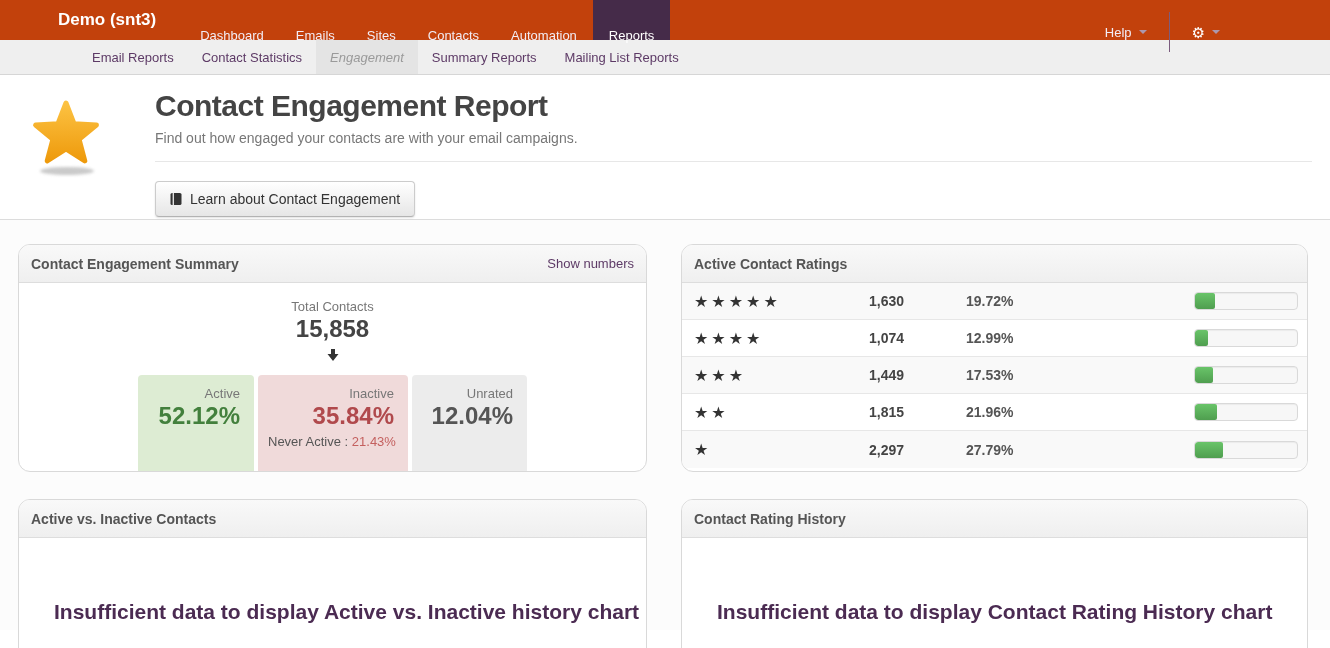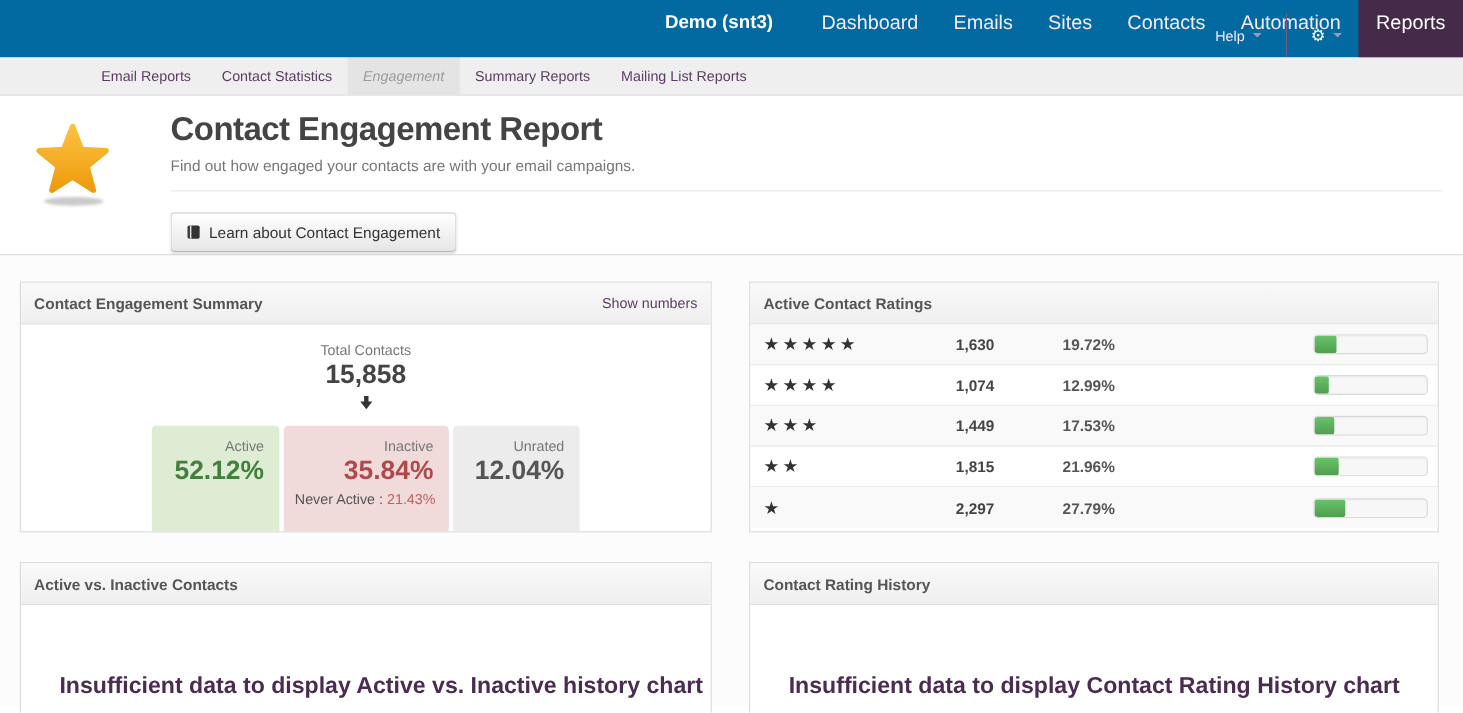--- a/index.html
+++ b/index.html
@@ -1,24 +1,24 @@
 <!DOCTYPE html>
 <html><head>
 <meta charset="utf-8">
 <style>
   * { margin:0; padding:0; box-sizing:border-box; }
   html,body { width:1330px; height:648px; }
   body { font-family:"Liberation Sans", sans-serif; background:#fff; }
   .screen { width:1330px; height:648px; overflow:hidden; background:#fff; }
 
   
-  .topnav { height:52px; background:#0369a1; display:flex; align-items:stretch; color:#fff; position:relative;justify-content:flex-end; }
+  .topnav { height:40px; background:#c2410c; display:flex; align-items:stretch; color:#fff; position:relative; }
   .brand { font-size:17px; font-weight:bold; color:#fff; padding:0 28px 0 58px; line-height:40px; cursor:pointer; white-space:nowrap; }
   .topnav-items { display:flex; align-items:stretch; }
-  .nav-item { line-height:40px; padding:0 16px; font-size:18px; color:#f3ecf4; cursor:pointer; white-space:nowrap; }
+  .nav-item { line-height:40px; padding:16px 16px; font-size:13px; color:#f3ecf4; cursor:pointer; white-space:nowrap; }
   .nav-item.active { background:#452b49; color:#fff; }
   .topnav-right { position:absolute; right:0; top:12px; height:40px; display:flex; align-items:stretch; }
   .tn-drop { display:flex; align-items:center; gap:7px; padding:0 22px; font-size:13px; color:#f3ecf4; cursor:pointer; }
   .caret { width:0; height:0; border-left:4px solid transparent; border-right:4px solid transparent; border-top:4px solid #ab97ae; display:inline-block; }
   .tn-divider { width:1px; background:#7b5c7f; height:40px; }
   .gear-glyph { font-size:15px; color:#fff; line-height:1; }
   .tn-pad-right { width:88px; }
 
   
   .subnav { height:35px; background:#efefef; border-bottom:1px solid #d6d6d6; display:flex; align-items:stretch; padding-left:78px; }
@@ -35,21 +35,21 @@
   .learn-btn { display:inline-flex; align-items:center; gap:8px; font-family:"Liberation Sans",sans-serif;
     font-size:14px; color:#333; padding:0 14px; height:36px; border:1px solid #ccc; border-bottom-color:#b3b3b3;
     border-radius:4px; background:linear-gradient(#ffffff,#e6e6e6); box-shadow:0 1px 2px rgba(0,0,0,.12); cursor:pointer; }
 
   
   .content { background:#fcfcfc; padding:24px 22px 0 18px; height:410px; }
   .row { display:flex; gap:34px; }
   .row2 { margin-top:27px; }
   .col-l { width:629px; }
   .col-r { width:627px; }
-  .panel { background:#fff; border:1px solid #d9d9d9; border-radius:0; overflow:hidden; }
+  .panel { background:#fff; border:1px solid #d9d9d9; border-radius:12px; overflow:hidden; }
   .panel-top { height:228px; }
   .panel-bottom { height:200px; }
   .panel-hd { height:38px; line-height:38px; padding:0 12px; background:linear-gradient(#f9f9f9,#efefef);
     border-bottom:1px solid #ddd; font-size:14px; font-weight:bold; color:#555; display:flex; justify-content:space-between; align-items:center; }
   .show-link { font-size:13px; font-weight:normal; color:#5d3a66; cursor:pointer; }
 
   
   .summary-body { height:187px; text-align:center; position:relative; }
   .total-label { font-size:13px; color:#777; margin-top:16px; }
   .total-value { font-size:24px; font-weight:bold; color:#444; line-height:30px; }

